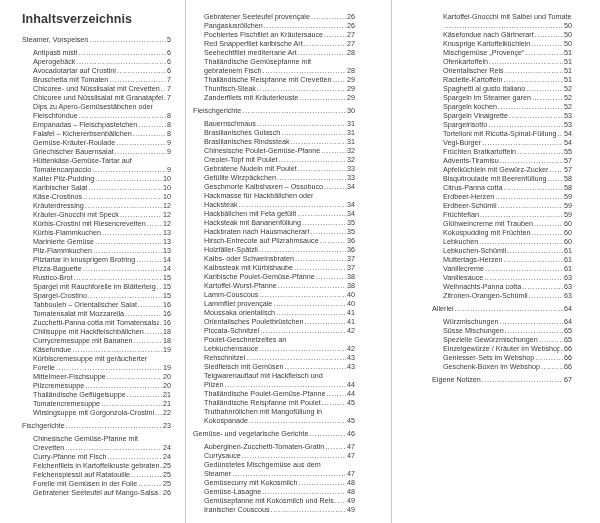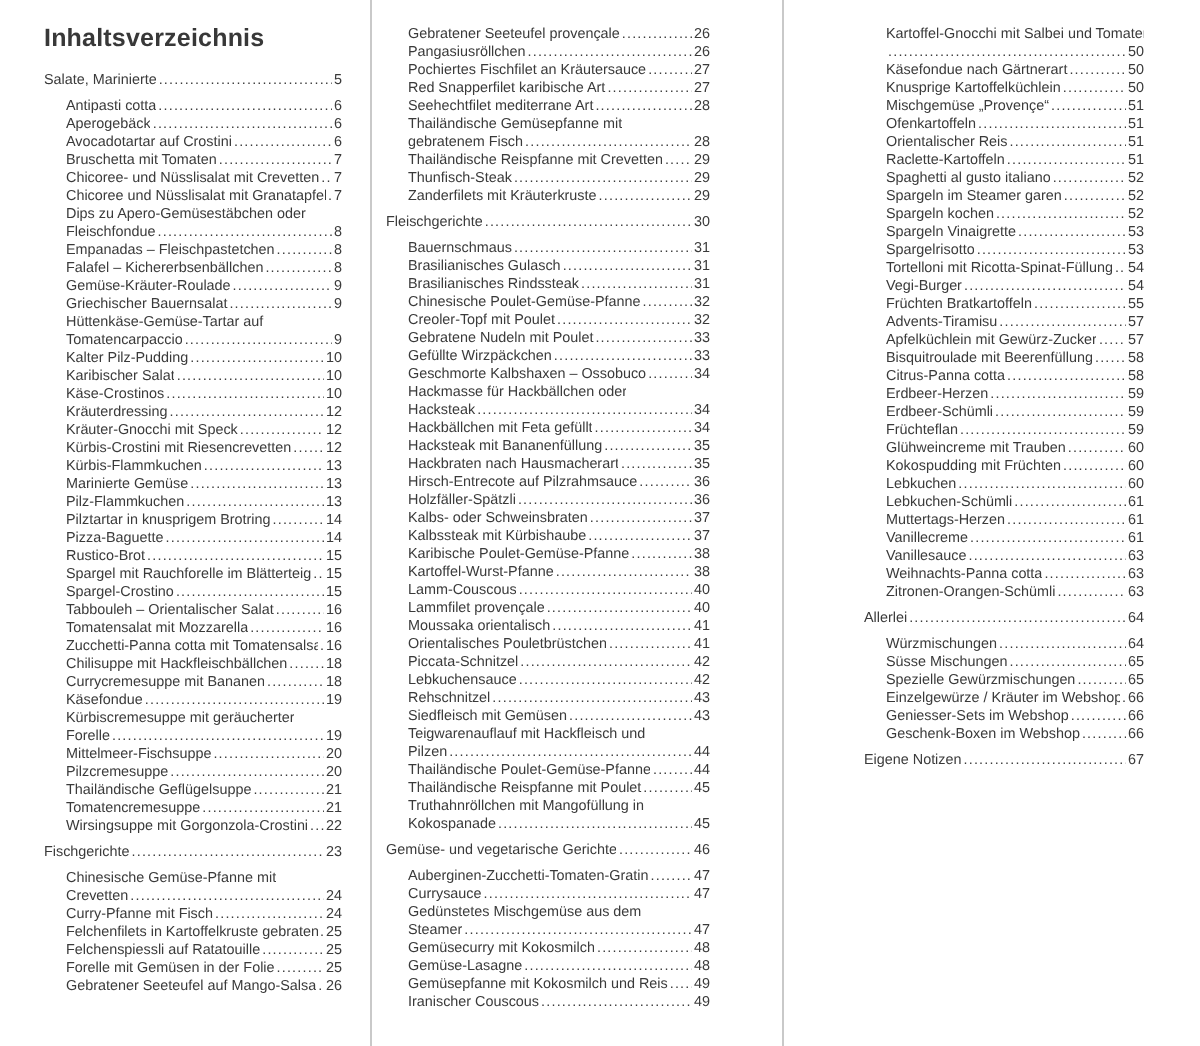--- a/index.html
+++ b/index.html
@@ -61,28 +61,28 @@
 </style>
 </head>
 <body>
 
 <div class="toc-page">
   <div class="col col-1">
     <h1 class="title">Inhaltsverzeichnis</h1>
     <div class="blocks">
         <div class="block toc-section">
           <div class="row">
-            <span class="label">Salate, Marinierte</span>
+            <span class="label">Steamer, Vorspeisen</span>
             <span class="dots"></span>
             <span class="pnum">5</span>
           </div>
         </div>
         <div class="block toc-entry">
           <div class="row">
-            <span class="label">Antipasti cotta</span>
+            <span class="label">Antipasti misti</span>
             <span class="dots"></span>
             <span class="pnum">6</span>
           </div>
         </div>
         <div class="block toc-entry">
           <div class="row">
             <span class="label">Aperogebäck</span>
             <span class="dots"></span>
             <span class="pnum">6</span>
           </div>
@@ -637,20 +637,23 @@
         </div>
         <div class="block toc-entry">
           <div class="row">
             <span class="label">Piccata-Schnitzel</span>
             <span class="dots"></span>
             <span class="pnum">42</span>
           </div>
         </div>
         <div class="block toc-entry">
           <div class="row">
+            <span class="label">Poulet-Geschnetzeltes an</span>
+          </div>
+          <div class="row">
             <span class="label">Lebkuchensauce</span>
             <span class="dots"></span>
             <span class="pnum">42</span>
           </div>
         </div>
         <div class="block toc-entry">
           <div class="row">
             <span class="label">Rehschnitzel</span>
             <span class="dots"></span>
             <span class="pnum">43</span>

